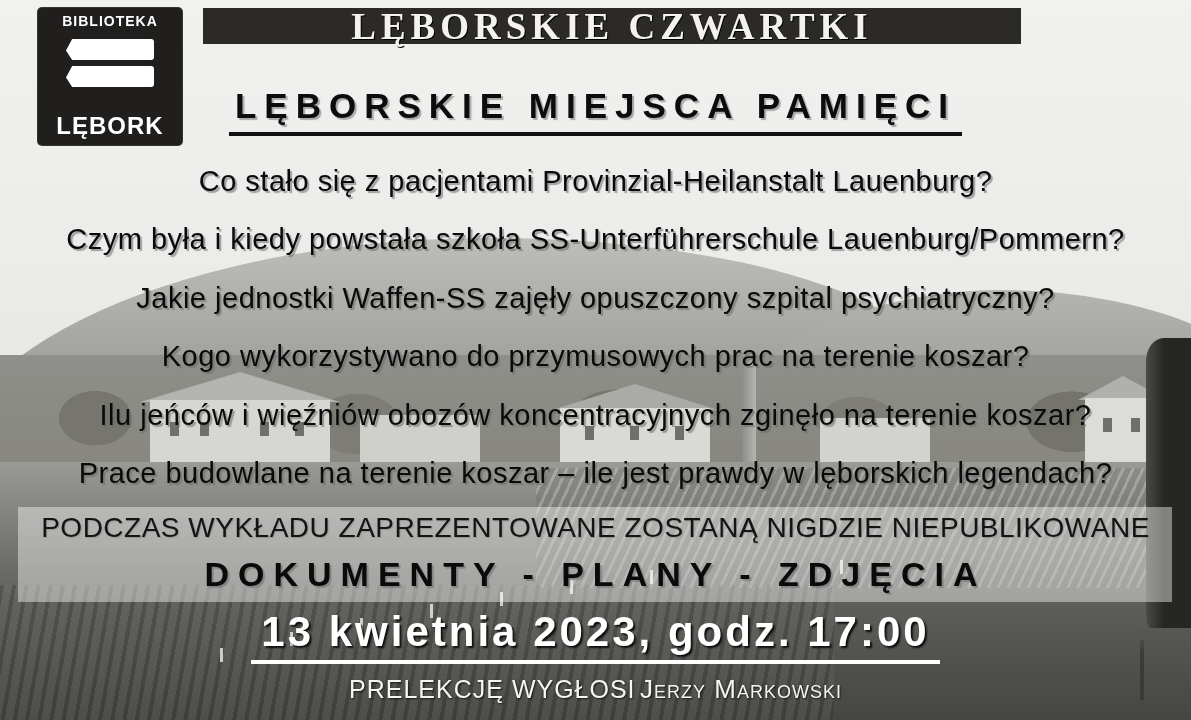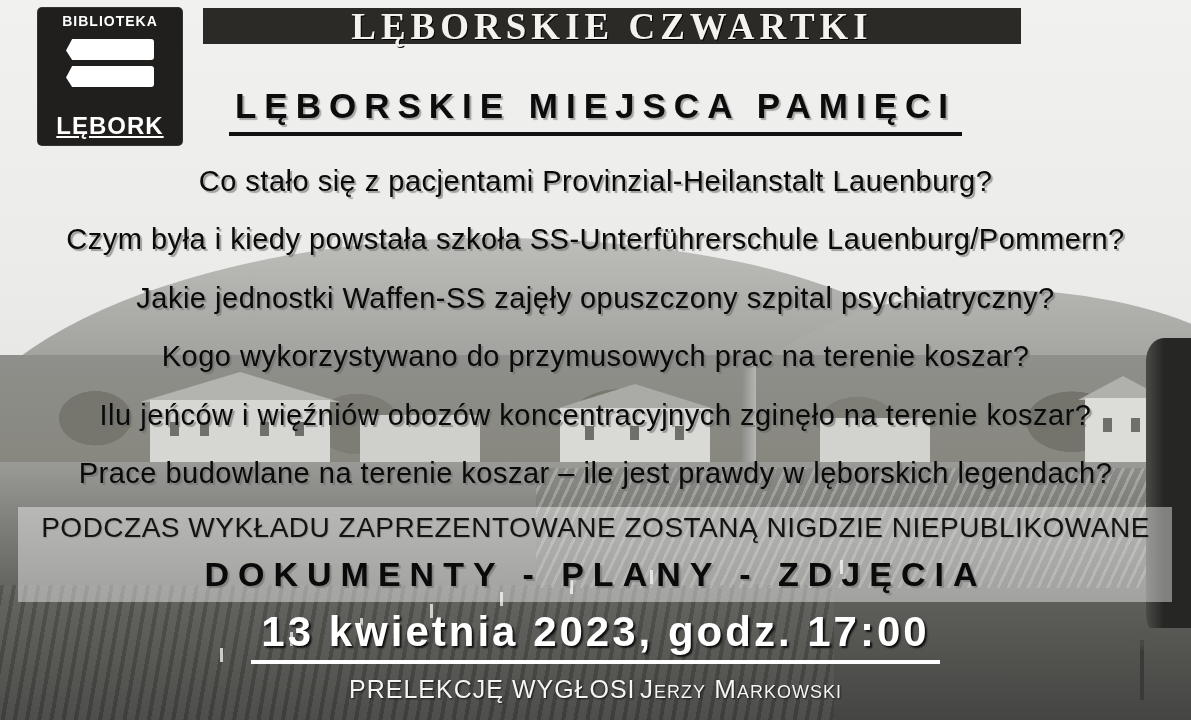--- a/index.html
+++ b/index.html
@@ -78,21 +78,21 @@
   
   .logo{
     position:absolute;left:38px;top:8px;width:144px;height:137px;
     background:#201f1d;border-radius:4px;
     display:flex;flex-direction:column;align-items:center;justify-content:center;
     box-shadow:0 0 0 1px #35342f;
   }
   .logo-top{color:#fff;font-size:14px;font-weight:bold;letter-spacing:1px;margin-bottom:7px;}
   .logo-bar{width:88px;height:21px;background:#fff;margin:3px 0;border-radius:2px 3px 3px 2px;
     clip-path:polygon(0 55%, 7% 0, 100% 0, 100% 100%, 7% 100%);}
-  .logo-bottom{color:#fff;font-size:24px;font-weight:bold;letter-spacing:1px;margin-top:22px;text-decoration:underline;}
+  .logo-bottom{color:#fff;font-size:24px;font-weight:bold;letter-spacing:1px;margin-top:22px;}
   
   .banner{
     position:absolute;left:203px;top:8px;width:818px;height:36px;
     background:#2b2a27;
     display:flex;align-items:center;justify-content:center;
   }
   .banner-text{
     color:#f4f2ee;font-family:"Liberation Serif", serif;
     font-size:37px;font-weight:bold;letter-spacing:5px;white-space:nowrap;
     text-shadow:1px 1px 0 #000;

